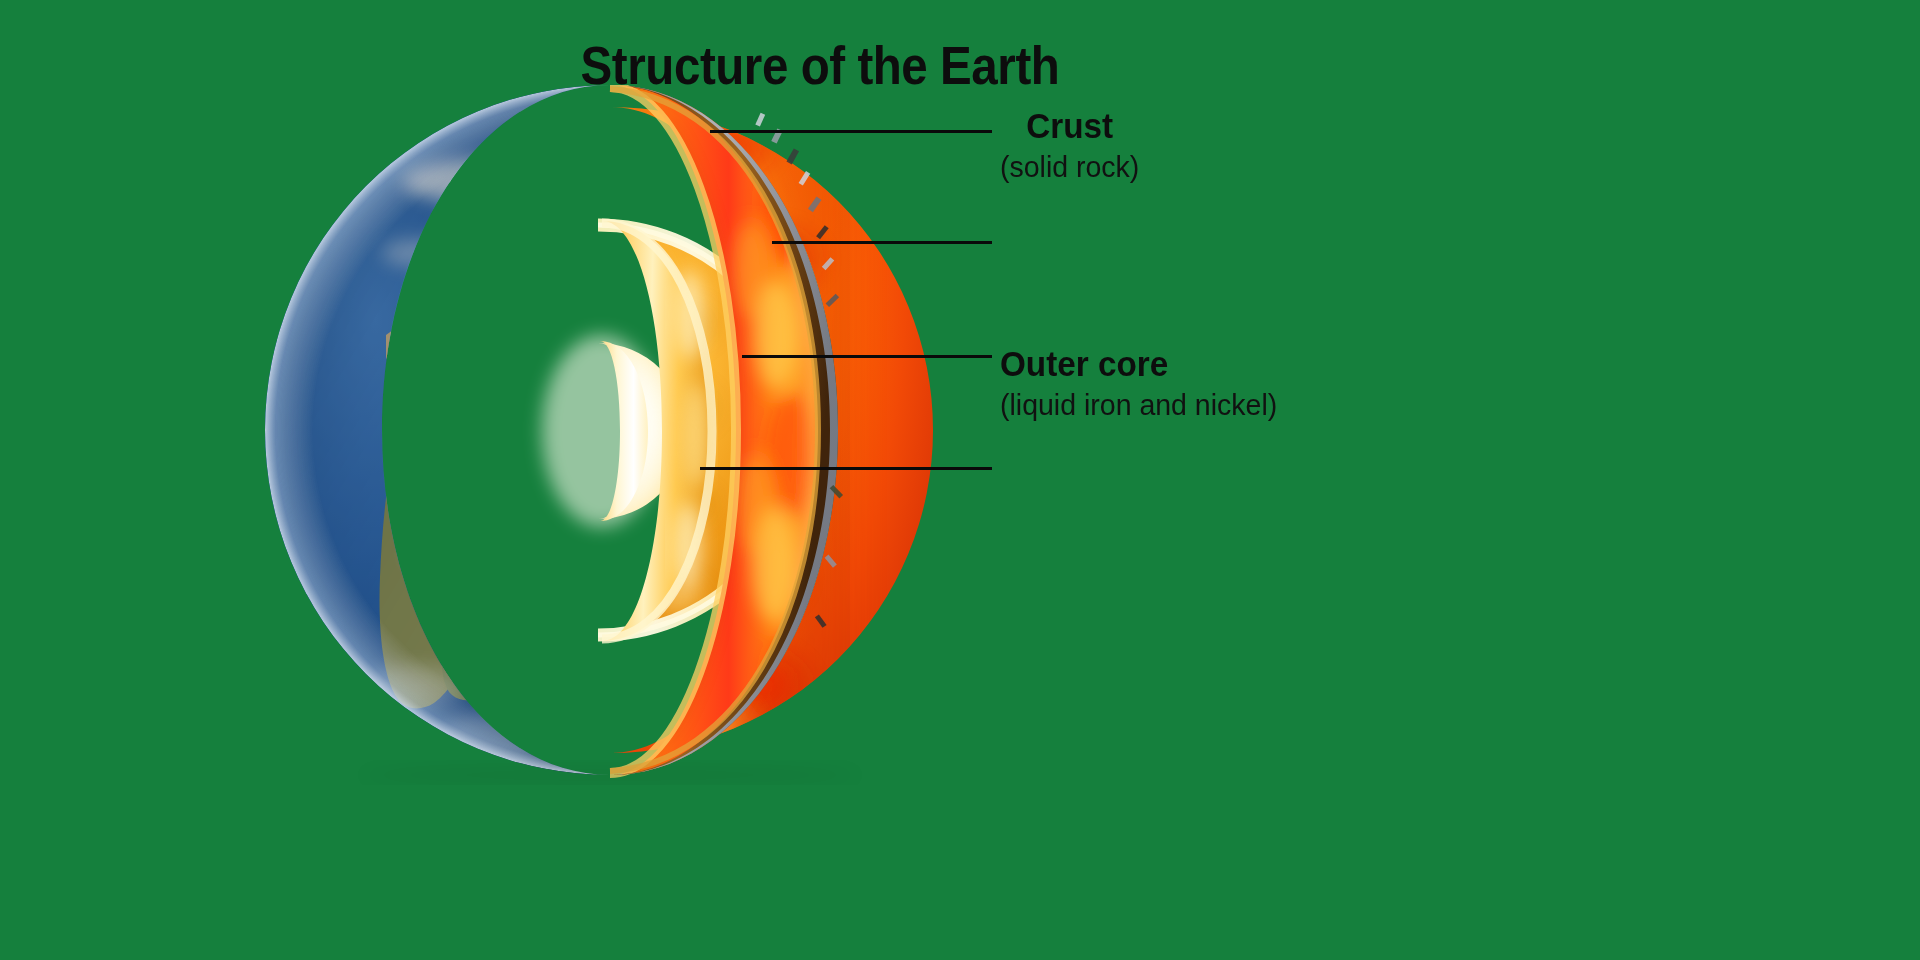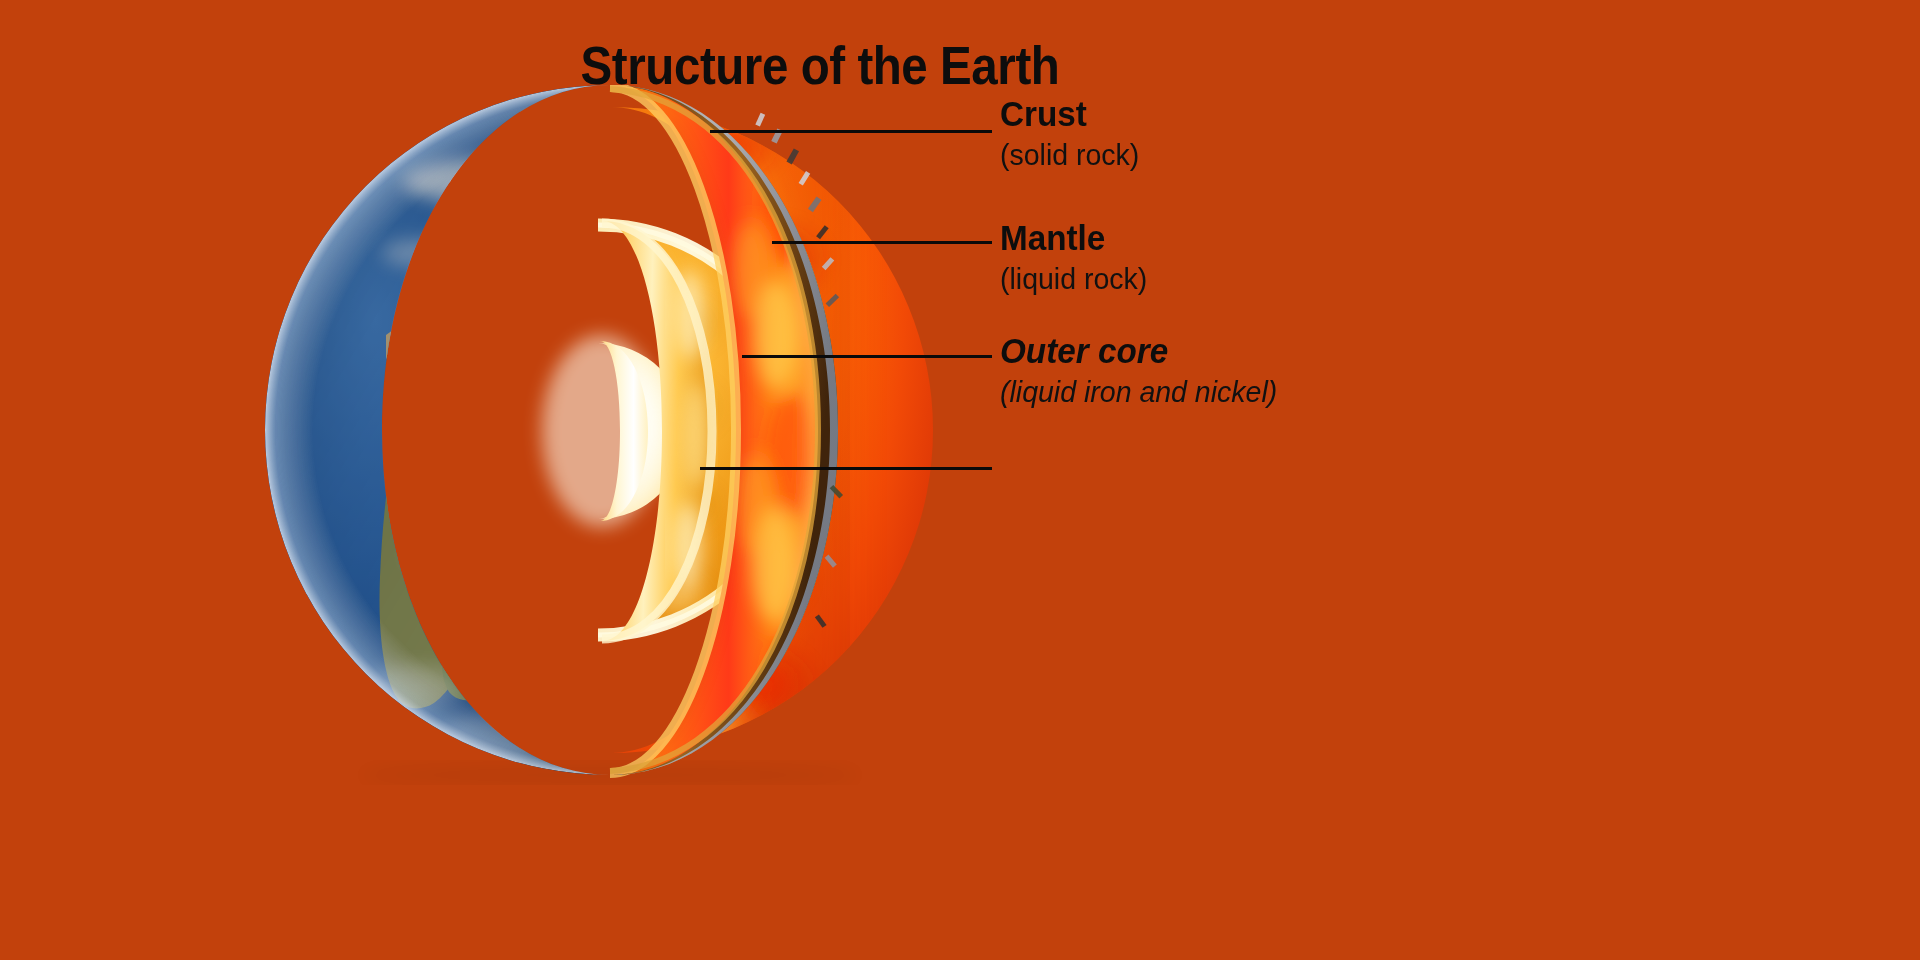--- a/index.html
+++ b/index.html
@@ -2,21 +2,21 @@
 <html><head>
 <meta charset="utf-8">
 <title>Structure of the Earth</title>
 <style>
   html,body{margin:0;padding:0;background:#ffffff;}
   body{
     width:1920px;height:960px;overflow:hidden;
     font-family:"Liberation Sans","DejaVu Sans",sans-serif;
     color:#111;position:relative;
   }
-  #stage{position:absolute;left:0;top:0;width:1920px;height:960px;background:#c2410c;}
+  #stage{position:absolute;left:0;top:0;width:1920px;height:960px;background:#15803d;}
 
   
   #title{
     position:absolute;left:0;top:-2px;width:1640px;
     text-align:center;
     font-size:54px;font-weight:bold;
     letter-spacing:-0.5px;
     font-family:"Liberation Sans","DejaVu Sans",sans-serif;
     transform:scaleX(0.88);transform-origin:center top;
     color:#0d0d0d;
@@ -402,30 +402,26 @@
     </svg>
 
     <div class="leader" style="left:710px;top:130px;width:282px;"></div>
     <div class="leader" style="left:772px;top:241px;width:220px;"></div>
     <div class="leader" style="left:742px;top:355px;width:250px;"></div>
     <div class="leader" style="left:700px;top:467px;width:292px;"></div>
   </div>
 
   <div id="labels">
 
-    <div class="lblgroup" style="top:96px;">
+    <div class="lblgroup" style="top:108px;text-align:center;">
       <div class="lbl-title">Crust</div>
       <div class="lbl-sub">(solid rock)</div>
     </div>
 
-    <div class="lblgroup" style="top:220px;">
-      <div class="lbl-title">Mantle</div>
-      <div class="lbl-sub">(liquid rock)</div>
-    </div>
-
-    <div class="lblgroup" style="top:333px;font-style:italic;">
+
+    <div class="lblgroup" style="top:346px;">
       <div class="lbl-title">Outer core</div>
       <div class="lbl-sub">(liquid iron and nickel)</div>
     </div>
 
   </div>
 
 </div>
 
 </body></html>

